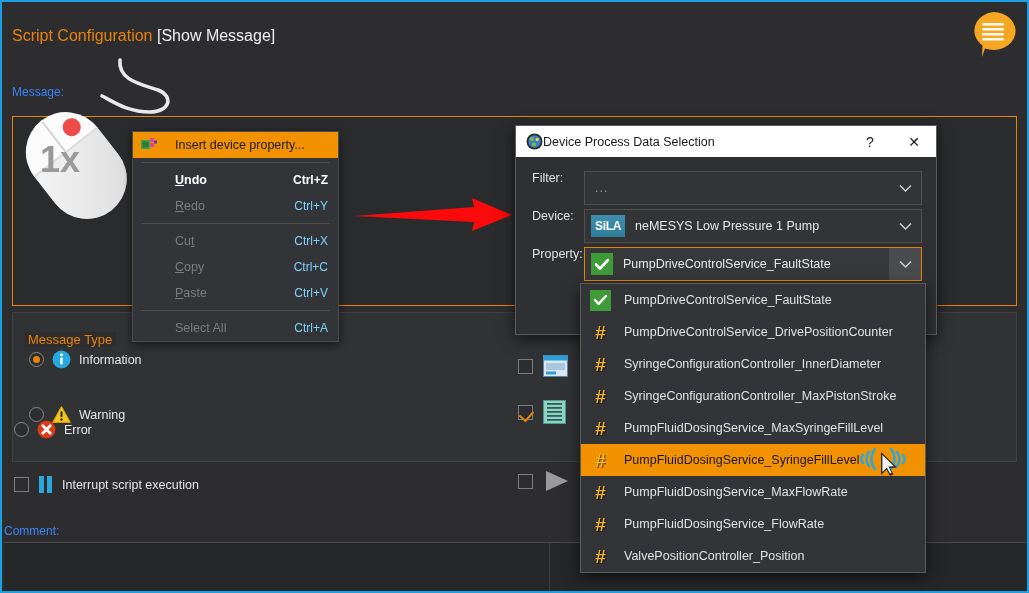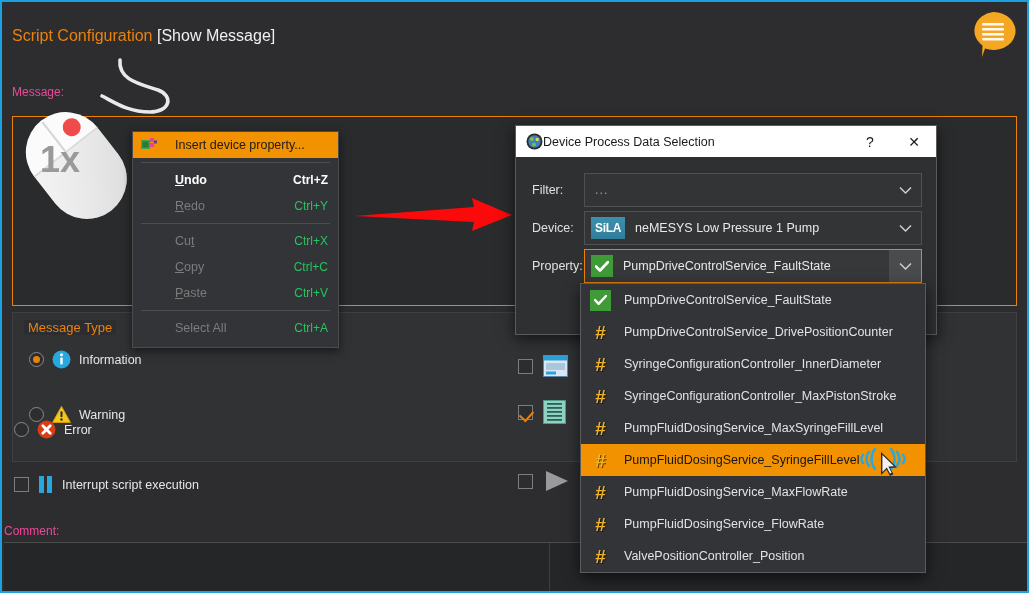--- a/index.html
+++ b/index.html
@@ -24,41 +24,41 @@
     left: 10px; top: 25px;
     font-size: 16px;
     color: #f0f0f0;
     white-space: nowrap;
   }
   .panel-title .accent { color: #e8820c; }
 
   .field-label {
     position: absolute;
     font-size: 12px;
-    color: #ec4899;
+    color: #3b82f6;
   }
 
   .msg-box {
     position: absolute;
     left: 10px; top: 114px;
     width: 1005px; height: 190px;
     border: 1px solid #e8820c;
     background: #2a2b2c;
   }
 
   .group-box {
     position: absolute;
     left: 10px; top: 310px;
     width: 1005px; height: 150px;
     border: 1px solid #3f4042;
     background: #313234;
   }
   .group-box-title {
     position: absolute;
-    left: 22px; top: 318px;
+    left: 22px; top: 330px;
     font-size: 13px;
     color: #e8820c;
     background: #2d2d30;
     padding: 0 4px;
   }
 
   .radio-row {
     position: absolute;
     display: flex;
     align-items: center;
@@ -152,42 +152,42 @@
   }
 
   
   .ctx-menu {
     position: absolute;
     left: 130px; top: 129px;
     width: 207px;
     background: #333437;
     border: 1px solid #4a4b4d;
     box-shadow: 0 3px 9px rgba(0,0,0,.55);
-    padding-bottom: 6px;
+    padding-bottom: 0;
     z-index: 20;
   }
   .ctx-item {
     position: relative;
     height: 26px;
     display: flex;
     align-items: center;
     font-size: 12.5px;
     color: #d6d6d6;
     padding-left: 42px;
     padding-right: 10px;
   }
   .ctx-item.highlight {
     background: #f39200;
     color: #1b1b1b;
     font-weight: normal;
   }
   .ctx-item.disabled { color: #7c7c7c; gap: 44px; }
   .ctx-item.strong { color: #ffffff; font-weight: bold; }
   .ctx-item .shortcut { margin-left: auto; font-size: 12px; }
-  .ctx-item.disabled .shortcut { color: #22c55e; }
+  .ctx-item.disabled .shortcut { color: #7dd3fc; }
   .ctx-item .ul { text-decoration: underline; }
   .ctx-sep { height: 1px; background: #4d4e50; margin: 4px 8px; }
   .ctx-icon { position: absolute; left: 8px; top: 5px; }
 
   
   .dialog {
     position: absolute;
     left: 513px; top: 123px;
     width: 422px; height: 210px;
     background: #2f3032;
@@ -205,21 +205,21 @@
     font-size: 12.5px;
   }
   .dlg-title .t { margin-left: 0; }
   .dlg-btns { margin-left: auto; display: flex; align-items: center; }
   .dlg-btn {
     width: 44px; height: 31px;
     display: flex; align-items: center; justify-content: center;
     color: #1a1a1a; font-size: 14px;
   }
   .dlg-body { padding: 14px 14px 0 16px; }
-  .dlg-row { display: flex; align-items: center; height: 38px; }
+  .dlg-row { display: flex; align-items: flex-start; height: 38px; }
   .dlg-lbl {
     width: 52px;
     font-size: 12.5px;
     color: #e0e0e0;
     flex: none;
   }
   .dlg-ctl {
     position: relative;
     flex: 1;
     height: 34px;

